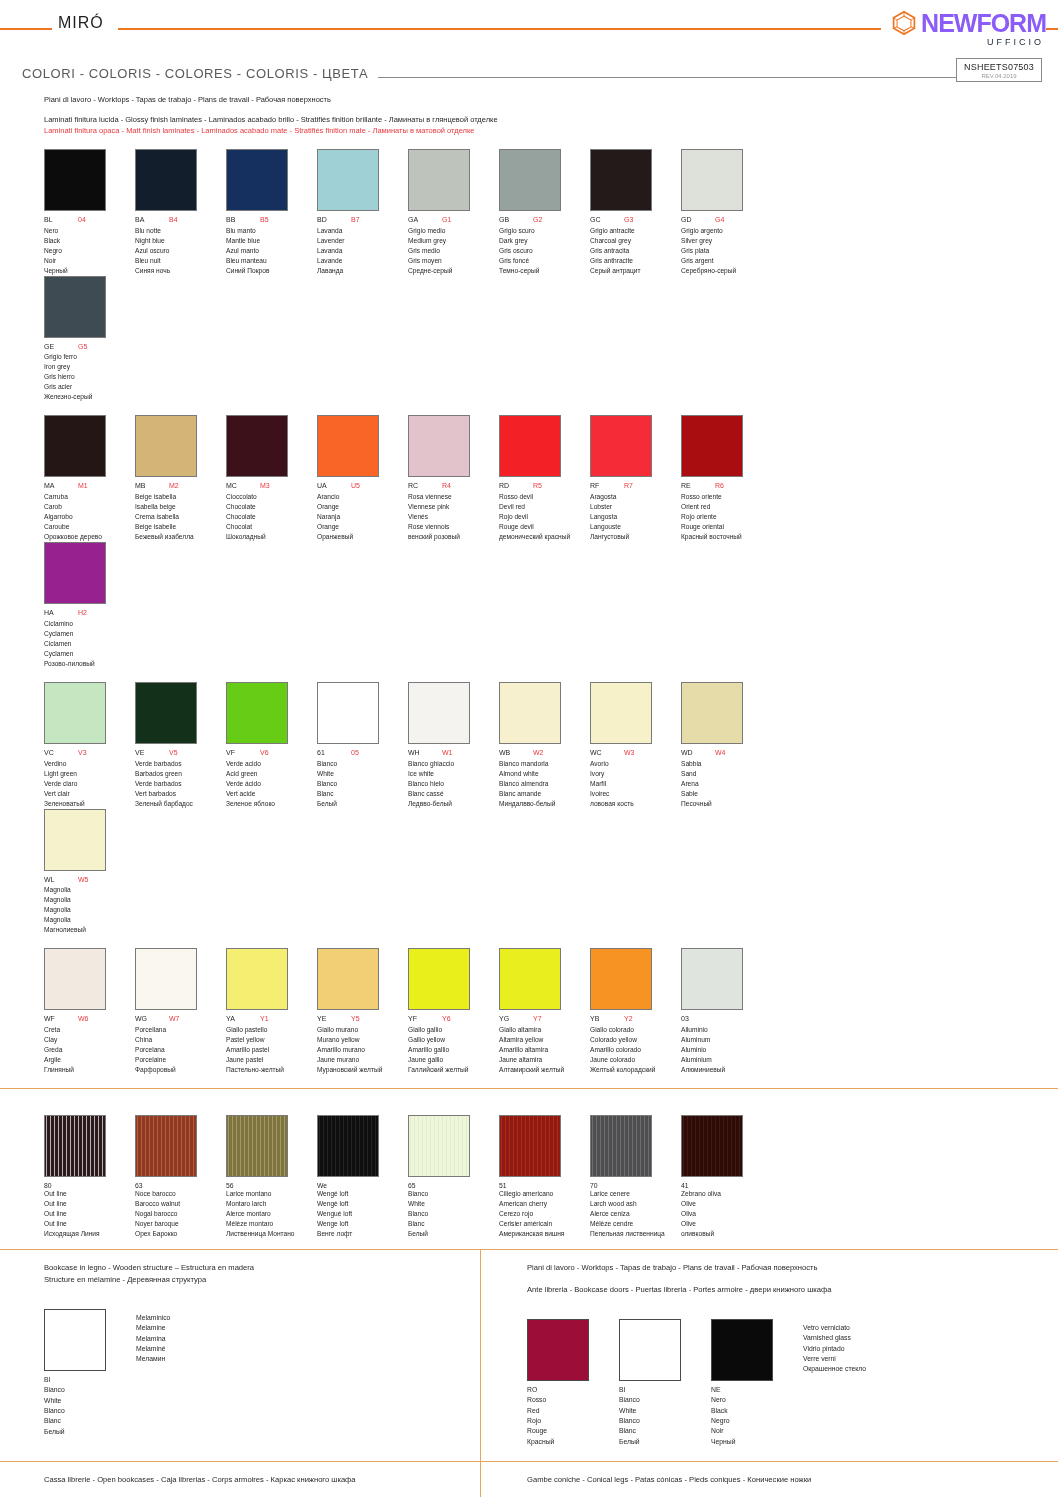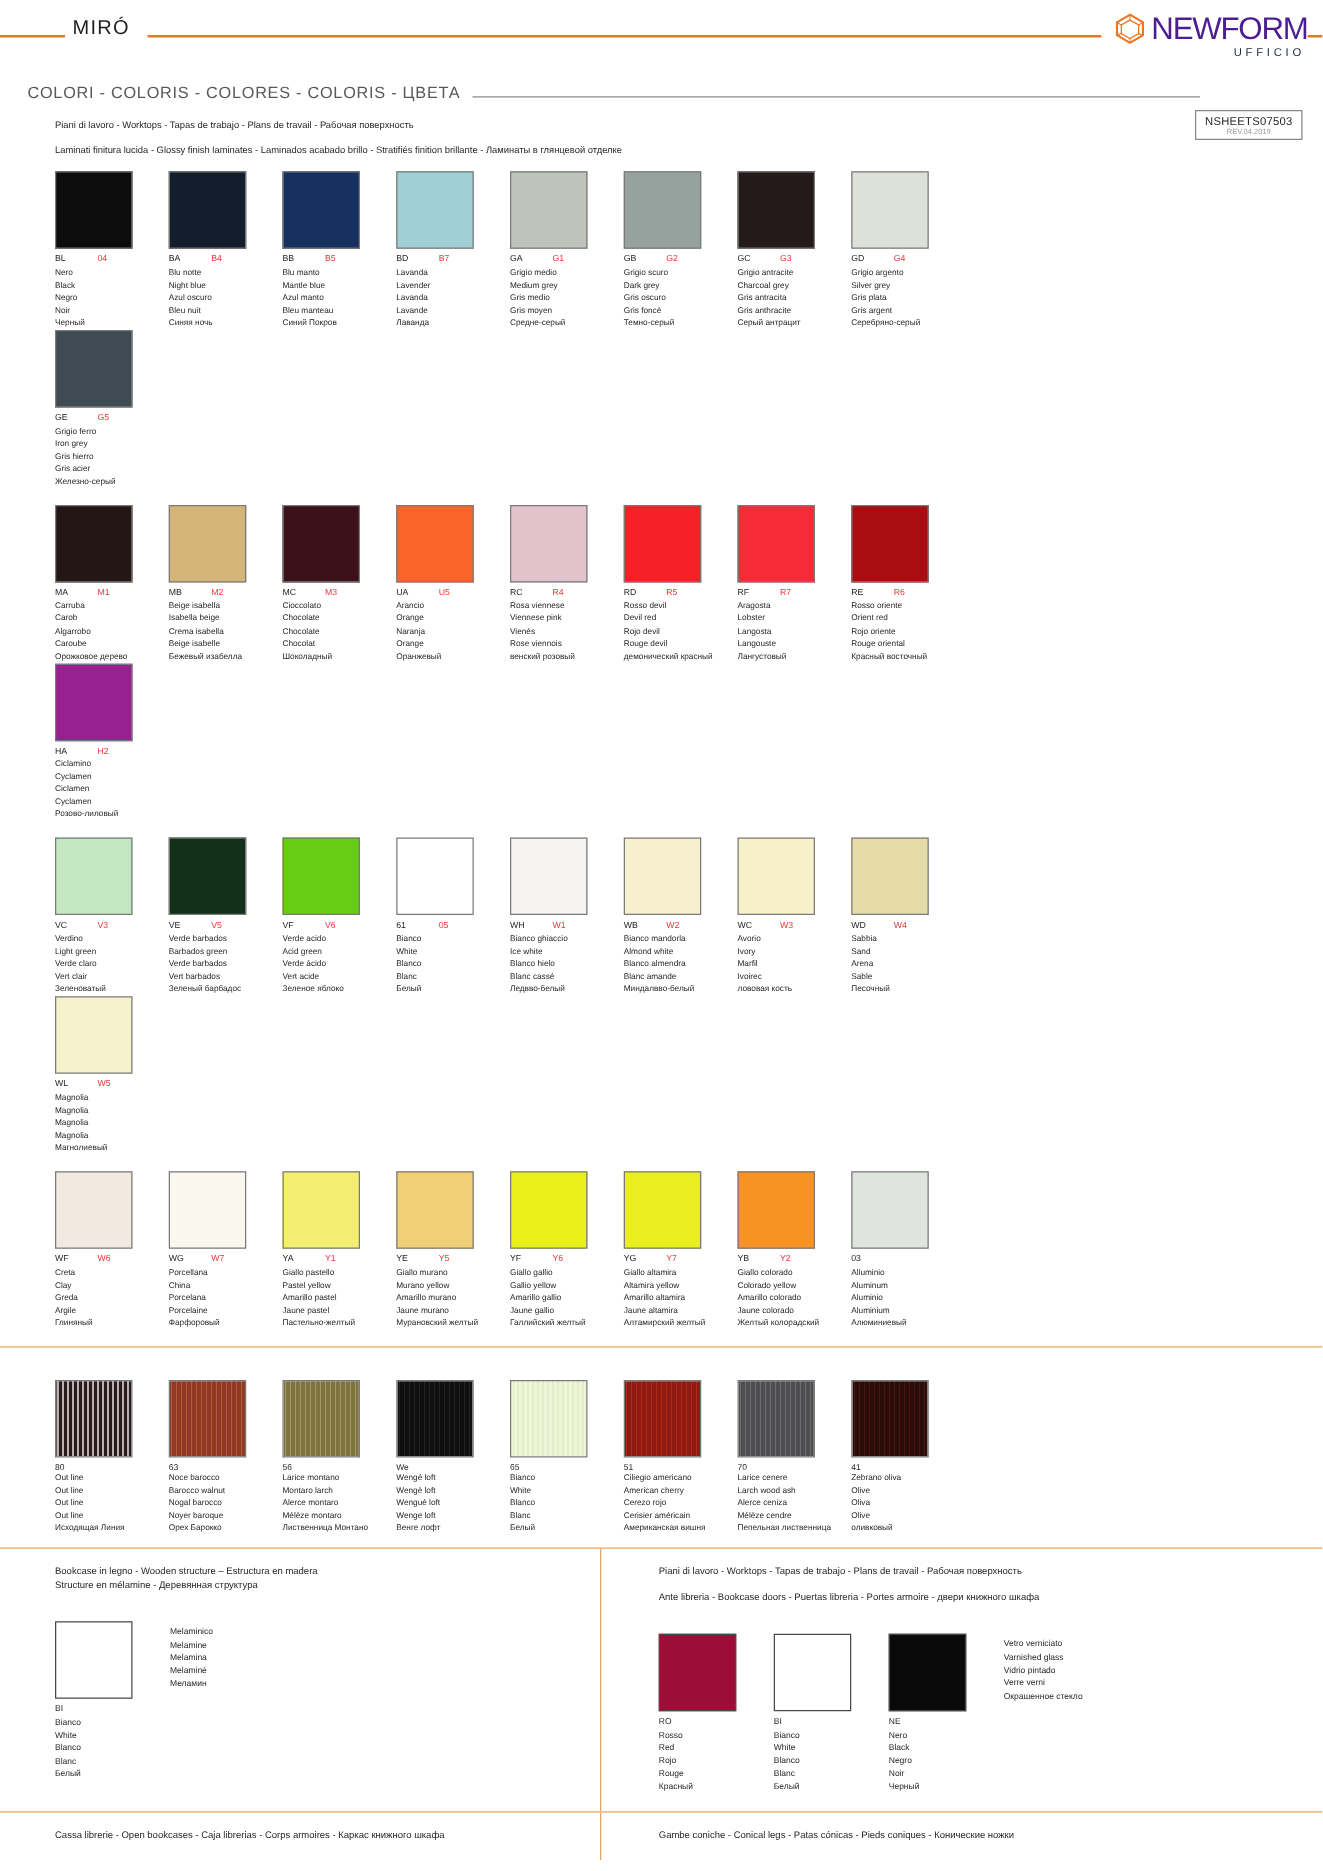--- a/index.html
+++ b/index.html
@@ -32,22 +32,22 @@
   }
   .hdr-tagline span { background:#fff; padding:0 10px; }
   .hdr-logo {
     position:absolute; right:12px; top:10px;
     z-index:3; background:#fff; padding-left:10px;
     display:flex; flex-direction:column; align-items:flex-end;
   }
   .logo-row { display:flex; align-items:center; gap:4px; }
   .logo-mark { width:26px; height:26px; display:block; }
   .logo-word {
-    font-size:25px; font-weight:normal; letter-spacing:-1px;
-    color:#4c1d95; line-height:1; position:relative;text-align:right;
+    font-size:25px; font-weight:bold; letter-spacing:-1px;
+    color:#8b5cf6; line-height:1; position:relative;text-align:right;
   }
   .logo-sub {
     font-size:9px; letter-spacing:3px; color:#1a2535;
     margin-top:1px; margin-right:2px;
   }
 
   
   .section-bar {
     position:relative; margin:14px 0 0 0; height:22px;
   }
@@ -56,21 +56,21 @@
     font-size:13px; letter-spacing:0.6px; color:#595959;
     background:#fff; padding-right:10px; z-index:2;
   }
   .section-bar .st-rule {
     position:absolute; left:22px; right:98px; top:11px;
     height:1px; background:#8c8c8c;
   }
   .doc-code {
     position:absolute; right:16px; top:-8px;
     border:1px solid #888; padding:3px 6px 2px 6px;
-    text-align:center; background:#fff; z-index:2; min-width:86px;margin-top:30px;
+    text-align:center; background:#fff; z-index:2; min-width:86px;
   }
   .doc-code .dc-main { font-size:9px; color:#231f20; letter-spacing:0.2px; }
   .doc-code .dc-rev { font-size:6px; color:#9a9a9a; margin-top:1px; }
 
   
   .intro { margin:6px 0 0 44px; }
   .intro div { font-size:7.5px; line-height:1.55; color:#231f20; }
   .intro .sp { height:8px; }
   .intro .matt { color:#e8383d; }
 
@@ -162,20 +162,21 @@
   <div class="doc-code">
     <div class="dc-main">NSHEETS07503</div>
     <div class="dc-rev">REV.04.2019</div>
   </div>
 </div>
 
 <div class="intro">
   <div>Piani di lavoro - Worktops - Tapas de trabajo - Plans de travail - Рабочая поверхность</div>
   <div class="sp"></div>
   <div>Laminati finitura lucida - Glossy finish laminates - Laminados acabado brillo - Stratifiés finition brillante - Ламинаты в глянцевой отделке</div>
+  <div class="matt">Laminati finitura opaca - Matt finish laminates -  Laminados acabado mate - Stratifiés finition mate - Ламинаты в матовой отделке</div>
 </div>
 
 <div id="swatch-area">
     <div class="row-block">
       <div class="grid">
         <div class="cell">
           <div class="chip" style="background: rgb(12, 12, 12);"></div>
           <div class="codes">
             <span class="c1">BL</span>
             <span class="c2">04</span>

